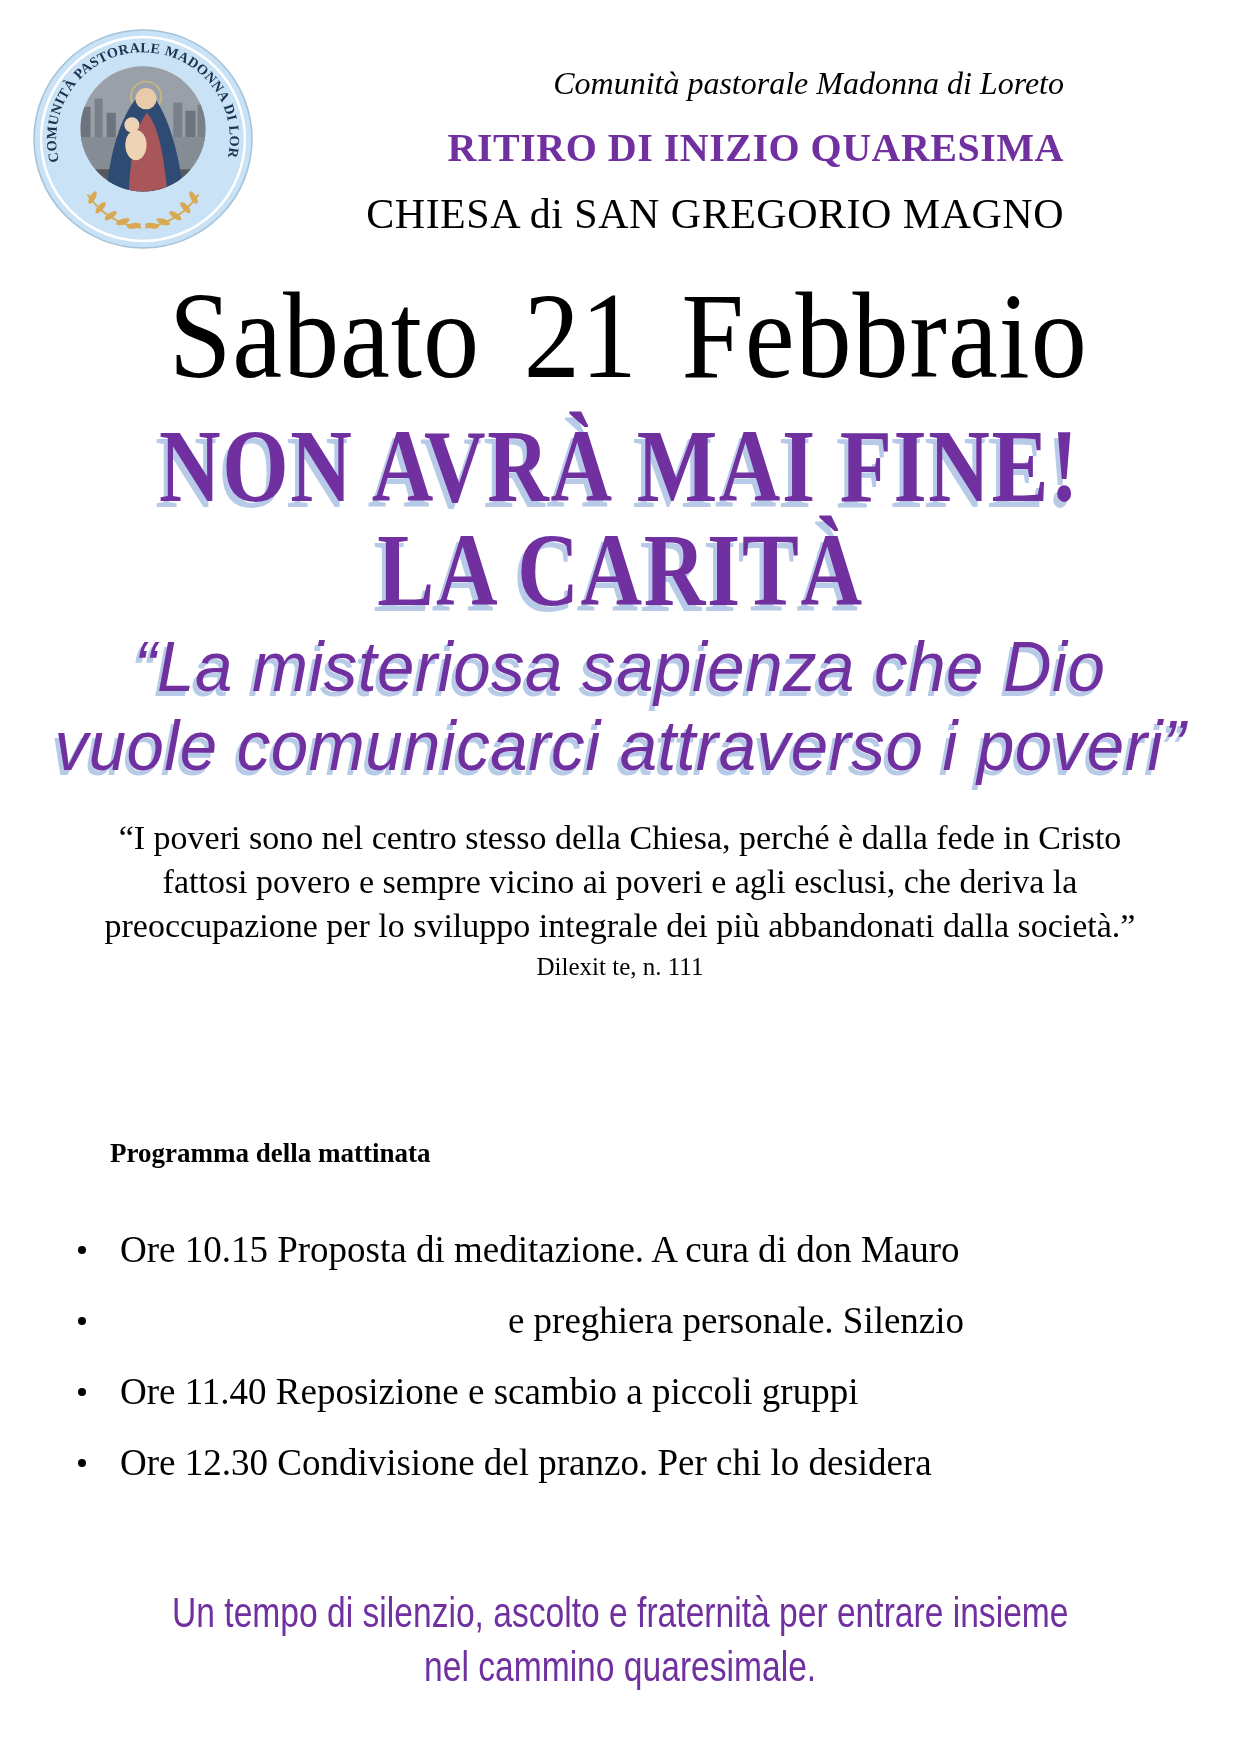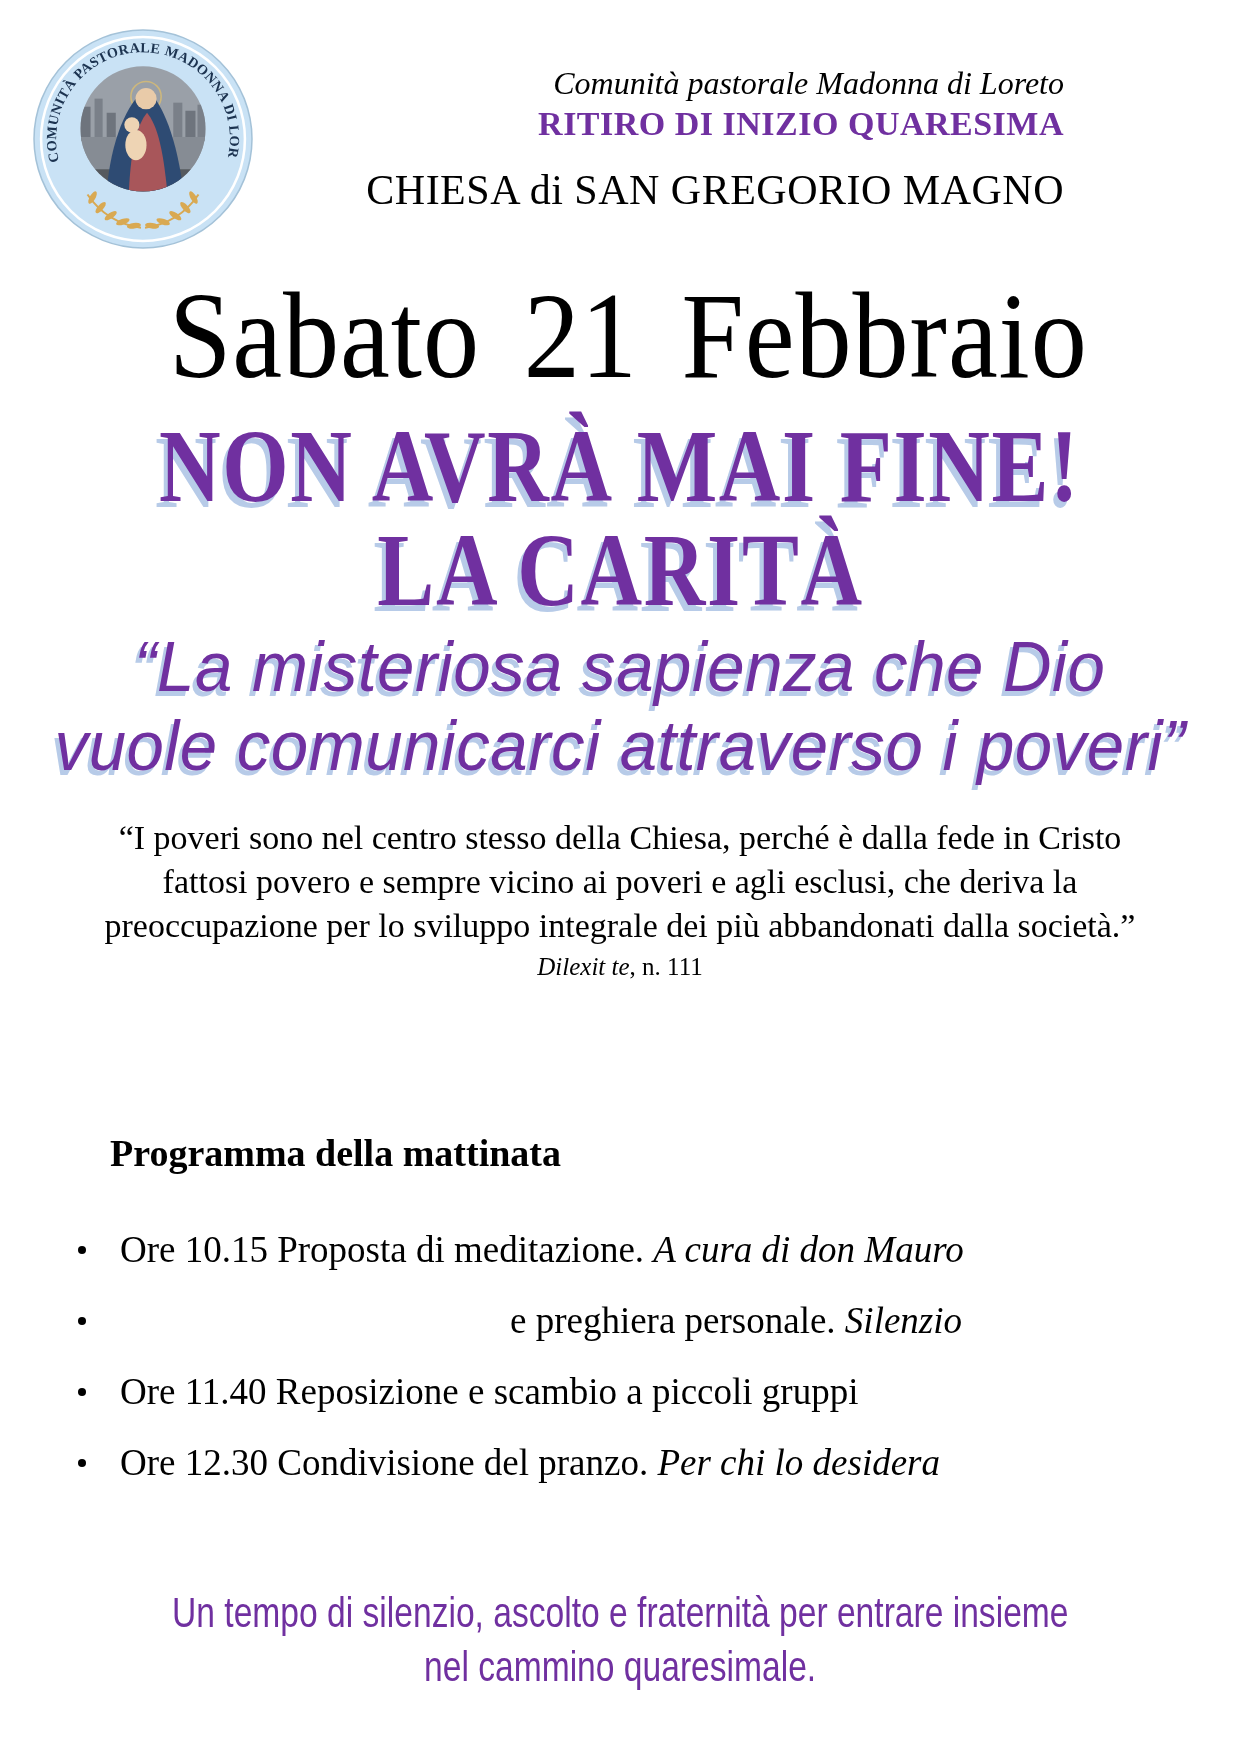--- a/index.html
+++ b/index.html
@@ -22,21 +22,21 @@
     margin: 0 auto;
   }
 
   
   .logo { position: absolute; left: 32px; top: 28px; width: 222px; height: 222px; }
 
   
   .header-right { position: absolute; top: 64px; right: 176px; text-align: right; }
   .community-line { font-style: italic; font-size: 32px; line-height: 38px; }
   .event-line {
-    margin-top: 0; font-weight: bold; font-size: 34px; line-height: 44px;
+    margin-top: 24px; font-weight: bold; font-size: 40px; line-height: 44px;
     color: var(--purple, #7030A0); letter-spacing: 0.5px;
   }
   .church-line { margin-top: 20px; font-size: 42px; line-height: 48px; letter-spacing: 0.5px; }
 
   
   .date-title {
     position: absolute; top: 276px; left: 8px; width: 100%;
     text-align: center; font-size: 122px; line-height: 120px; white-space: nowrap;
   }
   .condense { display: inline-block; transform-origin: 50% 50%; }
@@ -64,26 +64,26 @@
     transform: scaleX(0.96); letter-spacing: 0.5px;
     text-shadow: -4px 5px 0 var(--shadowBlue, #B7CBE8);
   }
 
   
   .quote {
     position: absolute; top: 816px; left: 50%; transform: translateX(-50%);
     width: 1160px; text-align: center; font-size: 34px; line-height: 44px;
   }
   .quote-source { margin-top: 3px; font-size: 25px; line-height: 32px; }
-  .it { font-style: italic; }
+  .it { }
 
   
   .program-heading {
     position: absolute; left: 110px; top: 1130px;
-    font-size: 38px; font-weight: bold; line-height: 46px;
+    font-size: 27px; font-weight: bold; line-height: 46px;
   }
   .program-list {
     position: absolute; left: 0; top: 1206px; width: 1180px;
     list-style: none; margin: 0; padding: 0; font-size: 37px;
   }
   .program-list li { position: relative; padding-left: 120px; line-height: 55px; margin-top: 16px; }
   .bullet-dot {
     position: absolute; left: 78px; top: 24px; width: 8px; height: 8px;
     background: #000; border-radius: 50%;
   }

